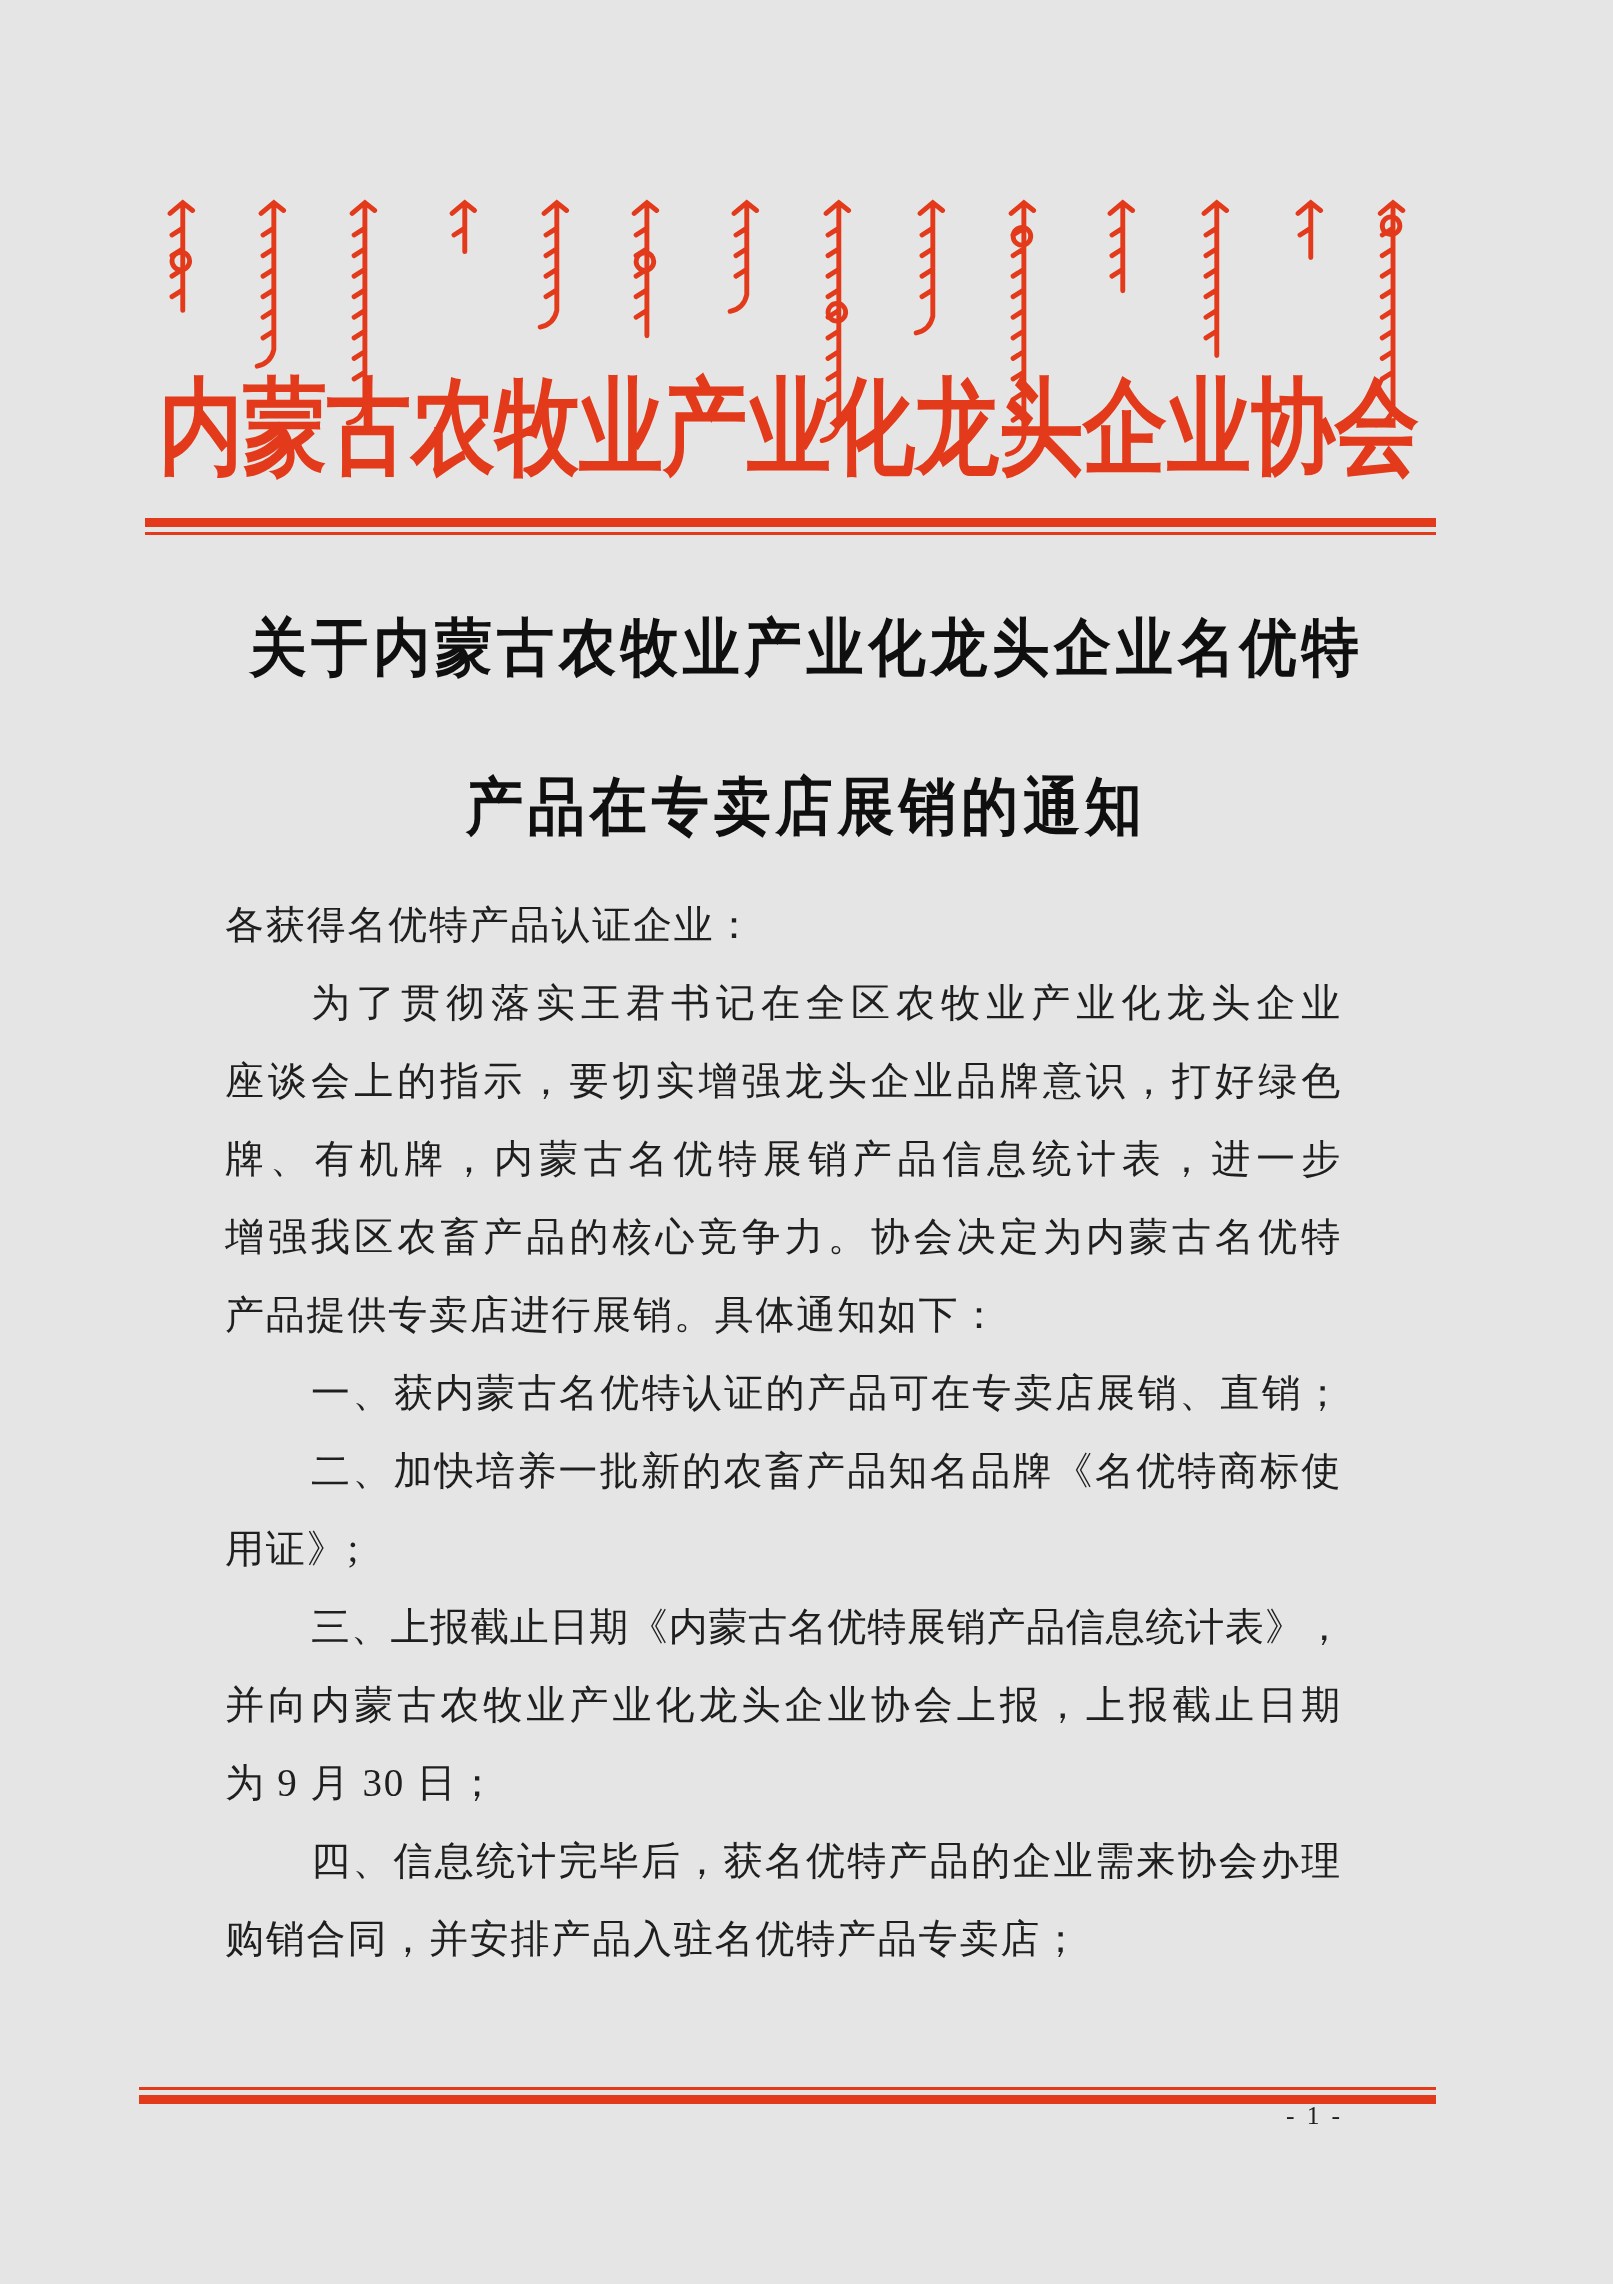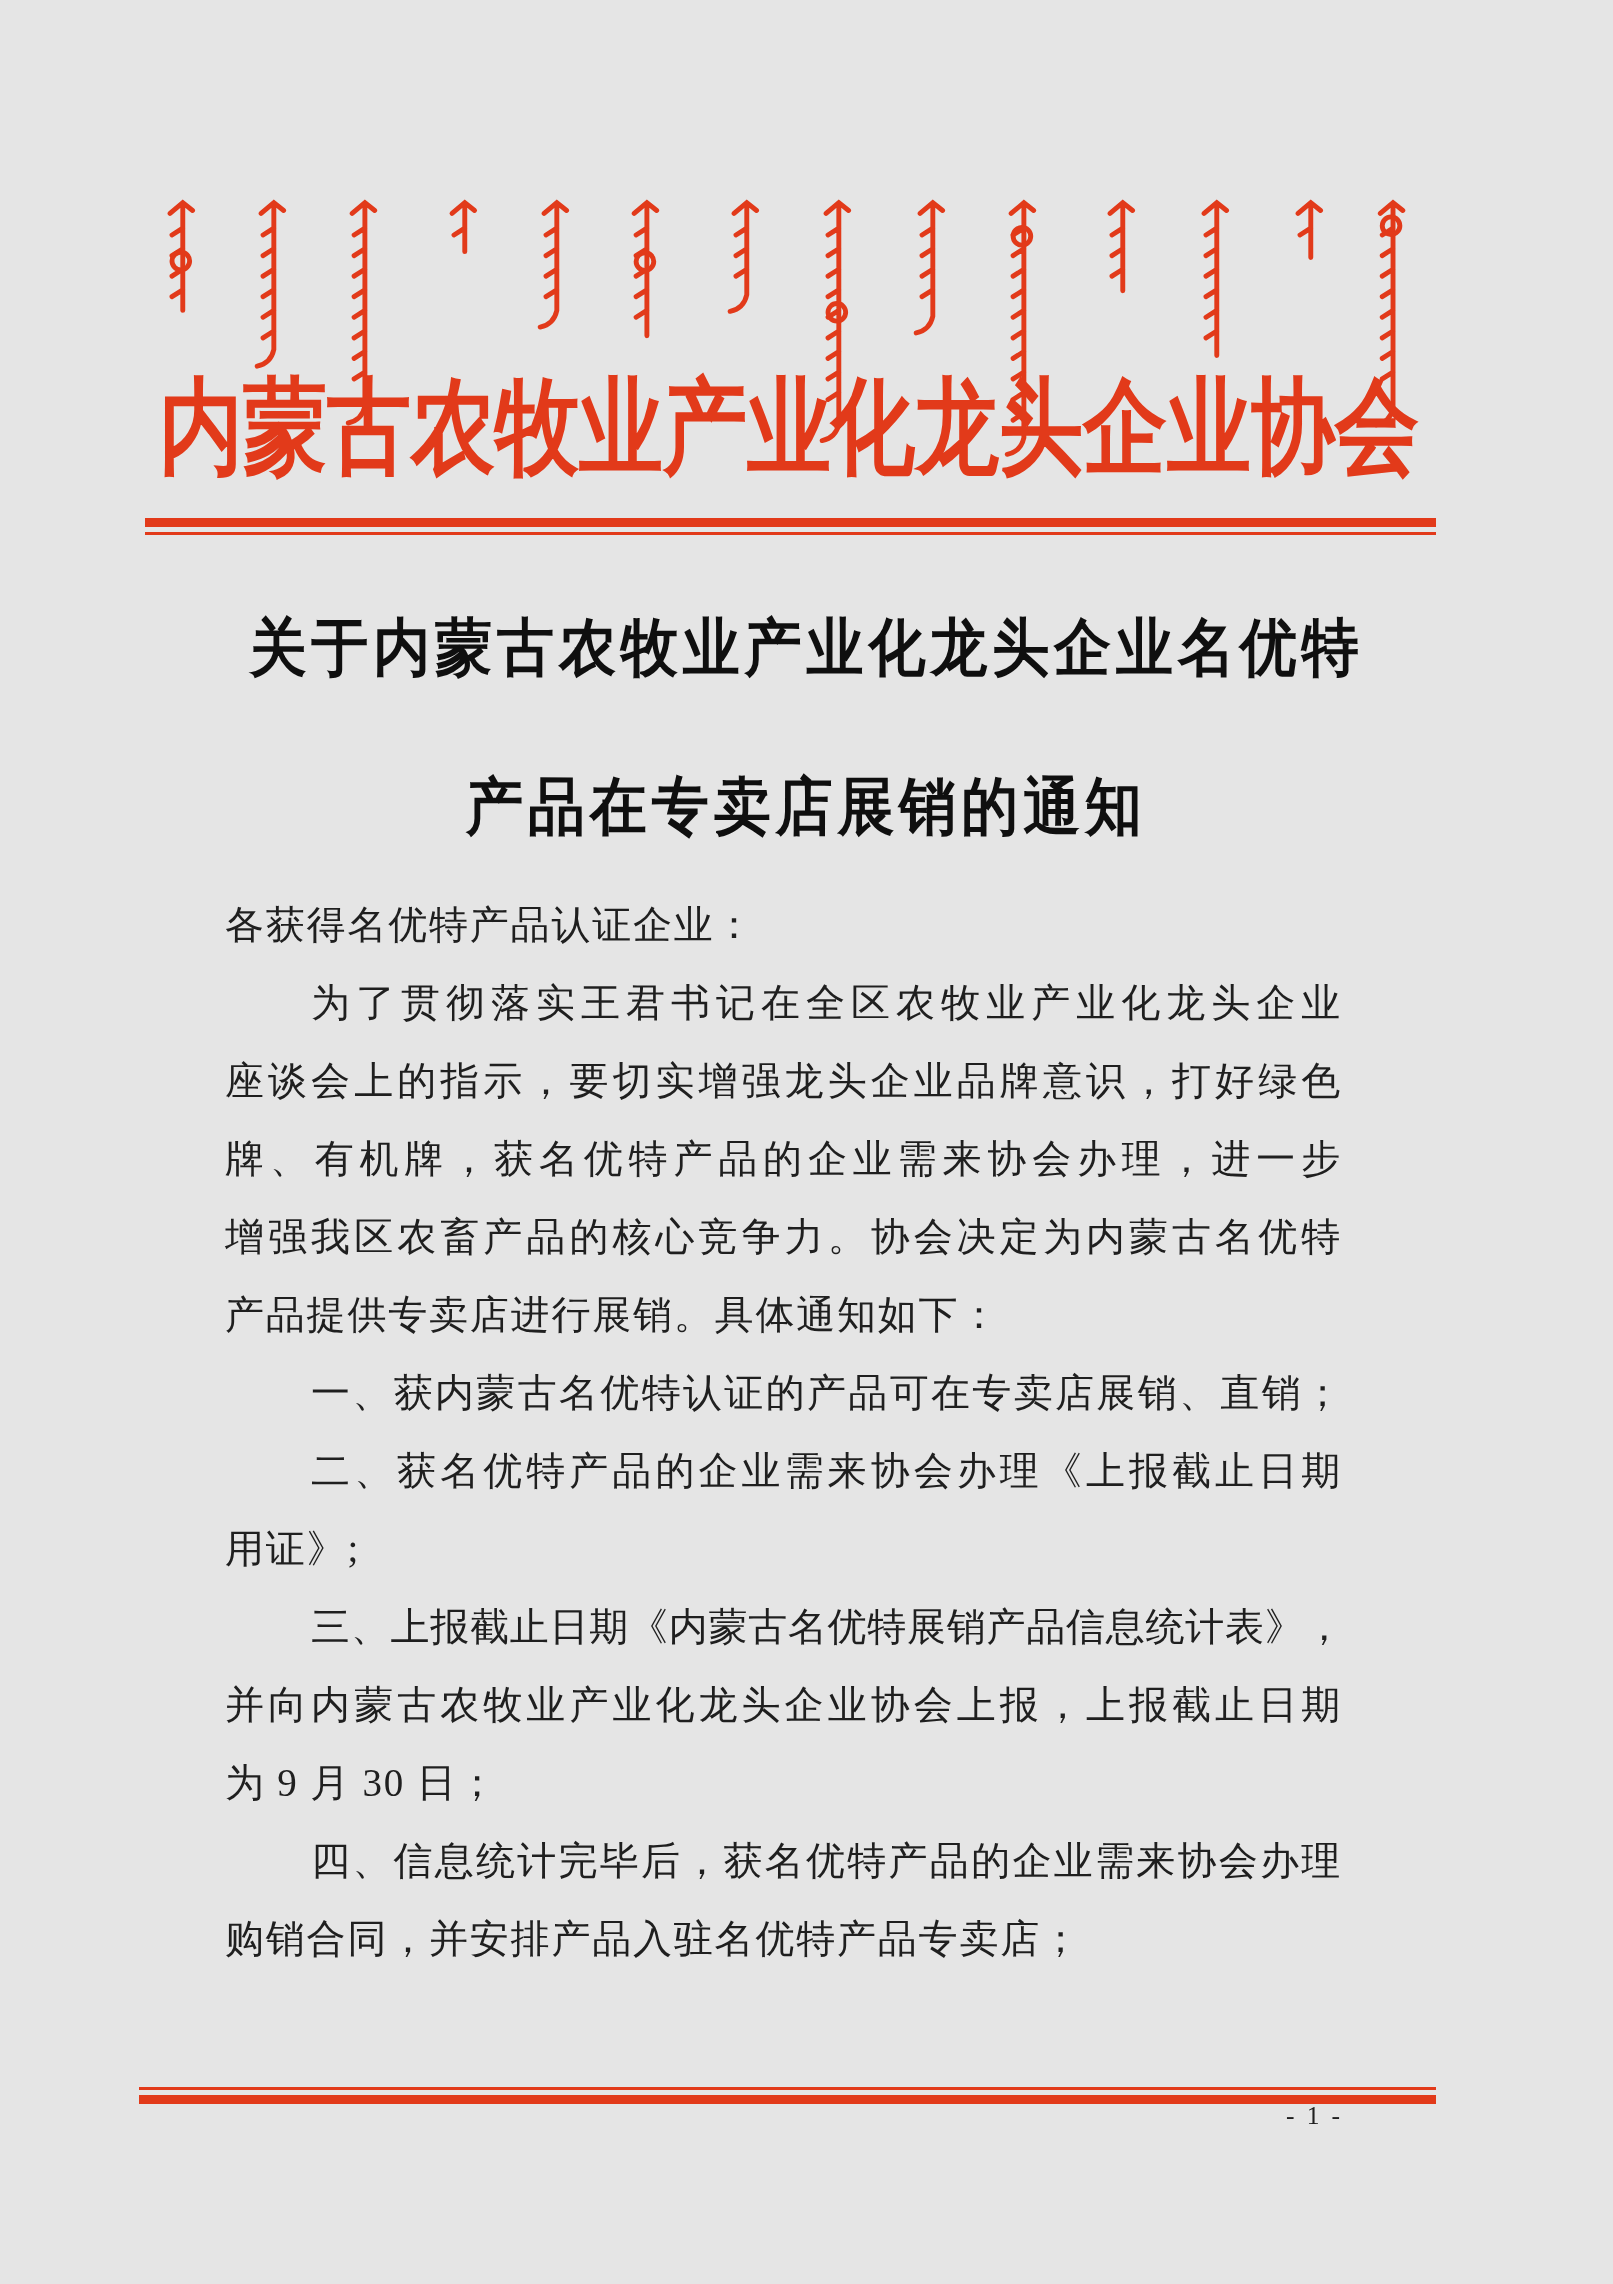--- a/index.html
+++ b/index.html
@@ -113,25 +113,25 @@
   <div class="rule rule-thick-top" style="background: rgb(226, 58, 26);"></div>
   <div class="rule rule-thin-top" style="background: rgb(226, 58, 26);"></div>
 
   <div class="doc-title doc-title1" style="color: rgb(15, 15, 15);">关于内蒙古农牧业产业化龙头企业名优特</div>
   <div class="doc-title doc-title2" style="color: rgb(15, 15, 15);">产品在专卖店展销的通知</div>
 
   <div class="doc-body">
       <div class="body-line" style="color: rgb(31, 31, 31);">各获得名优特产品认证企业：</div>
       <div class="body-line full indent" style="color: rgb(31, 31, 31);">为了贯彻落实王君书记在全区农牧业产业化龙头企业</div>
       <div class="body-line full" style="color: rgb(31, 31, 31);">座谈会上的指示，要切实增强龙头企业品牌意识，打好绿色</div>
-      <div class="body-line full" style="color: rgb(31, 31, 31);">牌、有机牌，获名优特产品的企业需来协会办理，进一步</div>
+      <div class="body-line full" style="color: rgb(31, 31, 31);">牌、有机牌，内蒙古名优特展销产品信息统计表，进一步</div>
       <div class="body-line full" style="color: rgb(31, 31, 31);">增强我区农畜产品的核心竞争力。协会决定为内蒙古名优特</div>
       <div class="body-line" style="color: rgb(31, 31, 31);">产品提供专卖店进行展销。具体通知如下：</div>
       <div class="body-line full indent" style="letter-spacing: 0px; color: rgb(31, 31, 31);">一、获内蒙古名优特认证的产品可在专卖店展销、直销；</div>
-      <div class="body-line full indent" style="color: rgb(31, 31, 31);">二、获名优特产品的企业需来协会办理《上报截止日期</div>
+      <div class="body-line full indent" style="color: rgb(31, 31, 31);">二、加快培养一批新的农畜产品知名品牌《名优特商标使</div>
       <div class="body-line" style="color: rgb(31, 31, 31);">用证》;</div>
       <div class="body-line full indent" style="letter-spacing: -1.5px; color: rgb(31, 31, 31);">三、上报截止日期《内蒙古名优特展销产品信息统计表》，</div>
       <div class="body-line full" style="color: rgb(31, 31, 31);">并向内蒙古农牧业产业化龙头企业协会上报，上报截止日期</div>
       <div class="body-line" style="color: rgb(31, 31, 31);">为 9 月 30 日；</div>
       <div class="body-line full indent" style="color: rgb(31, 31, 31);">四、信息统计完毕后，获名优特产品的企业需来协会办理</div>
       <div class="body-line" style="color: rgb(31, 31, 31);">购销合同，并安排产品入驻名优特产品专卖店；</div>
     </div>
 
   <div class="rule-f rule rule-thin-bot" style="background: rgb(226, 58, 26);"></div>
   <div class="rule-f rule rule-thick-bot" style="background: rgb(226, 58, 26);"></div>

